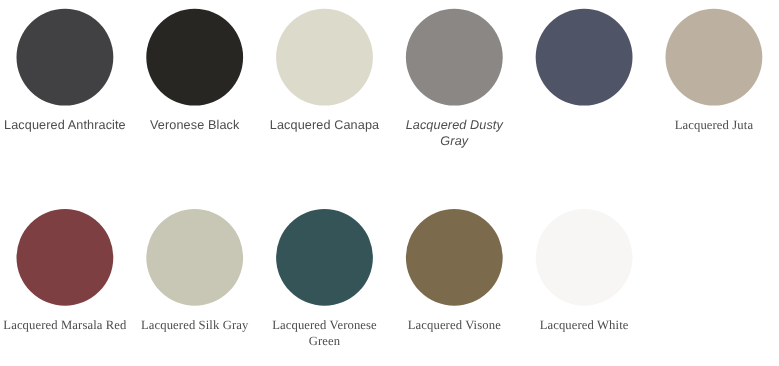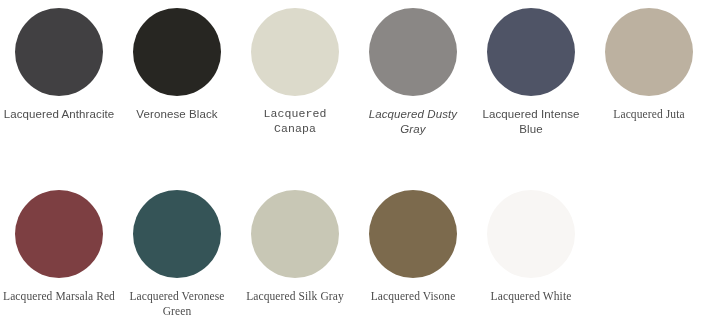--- a/index.html
+++ b/index.html
@@ -60,51 +60,50 @@
   </div>
 
 
   <div class="swatch row-1">
     <div class="swatch-circle" style="background-color: rgb(39, 38, 34);"></div>
     <div class="swatch-label" style="color: rgb(77, 77, 77);">Veronese Black</div>
   </div>
 
   <div class="swatch row-1">
     <div class="swatch-circle" style="background-color: rgb(220, 218, 203);"></div>
-    <div class="swatch-label" style="color: rgb(77, 77, 77); font-family: Liberation Mono, monospace;">Lacquered Canapa</div>
+    <div class="swatch-label" style="color: rgb(77, 77, 77);">Lacquered Canapa</div>
   </div>
 
   <div class="swatch row-1">
     <div class="swatch-circle" style="background-color: rgb(138, 135, 133);"></div>
     <div class="swatch-label" style="color: rgb(77, 77, 77); font-style: italic;">Lacquered Dusty Gray</div>
   </div>
 
   <div class="swatch row-1">
     <div class="swatch-circle" style="background-color: rgb(79, 84, 102);"></div>
-    <div class="swatch-label" style="color: rgb(77, 77, 77);">Lacquered Intense Blue</div>
   </div>
 
   <div class="swatch row-2">
     <div class="swatch-circle" style="background-color: rgb(188, 177, 160);"></div>
     <div class="swatch-label" style="color: rgb(77, 77, 77);">Lacquered Juta</div>
   </div>
 
   <div class="swatch row-2">
     <div class="swatch-circle" style="background-color: rgb(125, 63, 66);"></div>
     <div class="swatch-label" style="color: rgb(77, 77, 77);">Lacquered Marsala Red</div>
   </div>
 
   <div class="swatch row-2">
-    <div class="swatch-circle" style="background-color: rgb(53, 84, 87);"></div>
-    <div class="swatch-label" style="color: rgb(77, 77, 77);">Lacquered Veronese Green</div>
+    <div class="swatch-circle" style="background-color: rgb(200, 199, 181);"></div>
+    <div class="swatch-label" style="color: rgb(77, 77, 77);">Lacquered Silk Gray</div>
   </div>
 
   <div class="swatch row-2">
-    <div class="swatch-circle" style="background-color: rgb(200, 199, 181);"></div>
-    <div class="swatch-label" style="color: rgb(77, 77, 77);">Lacquered Silk Gray</div>
+    <div class="swatch-circle" style="background-color: rgb(53, 84, 87);"></div>
+    <div class="swatch-label" style="color: rgb(77, 77, 77);">Lacquered Veronese Green</div>
   </div>
 
   <div class="swatch row-2">
     <div class="swatch-circle" style="background-color: rgb(124, 106, 77);"></div>
     <div class="swatch-label" style="color: rgb(77, 77, 77);">Lacquered Visone</div>
   </div>
 
   <div class="swatch row-2">
     <div class="swatch-circle" style="background-color: rgb(248, 246, 244);"></div>
     <div class="swatch-label" style="color: rgb(77, 77, 77);">Lacquered White</div>

